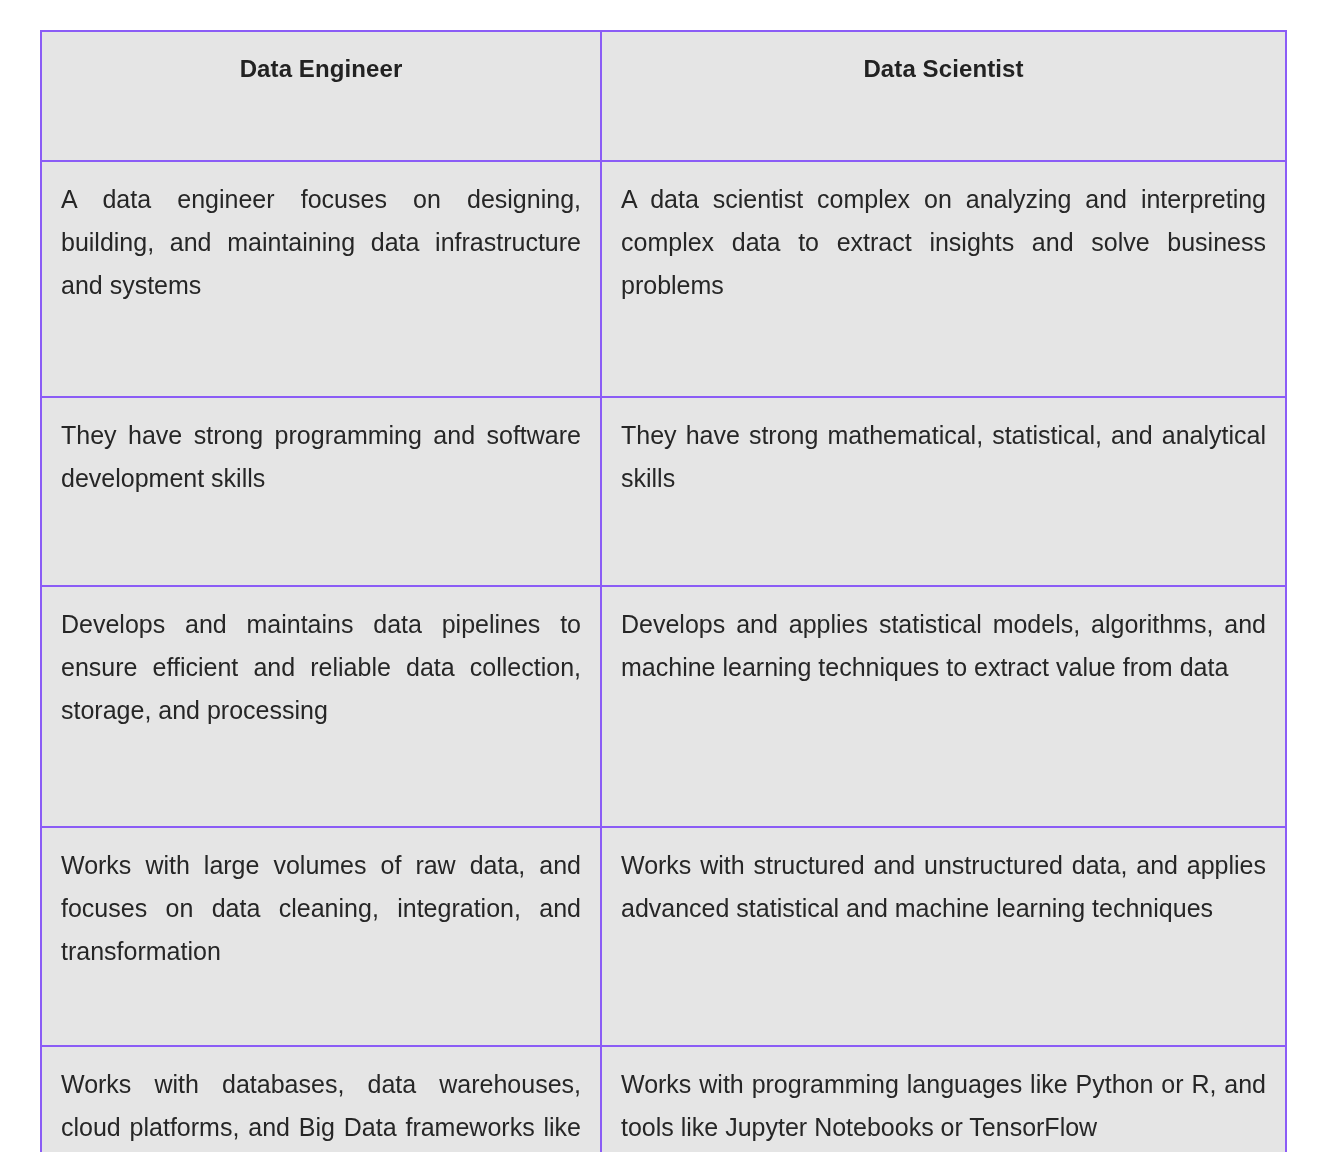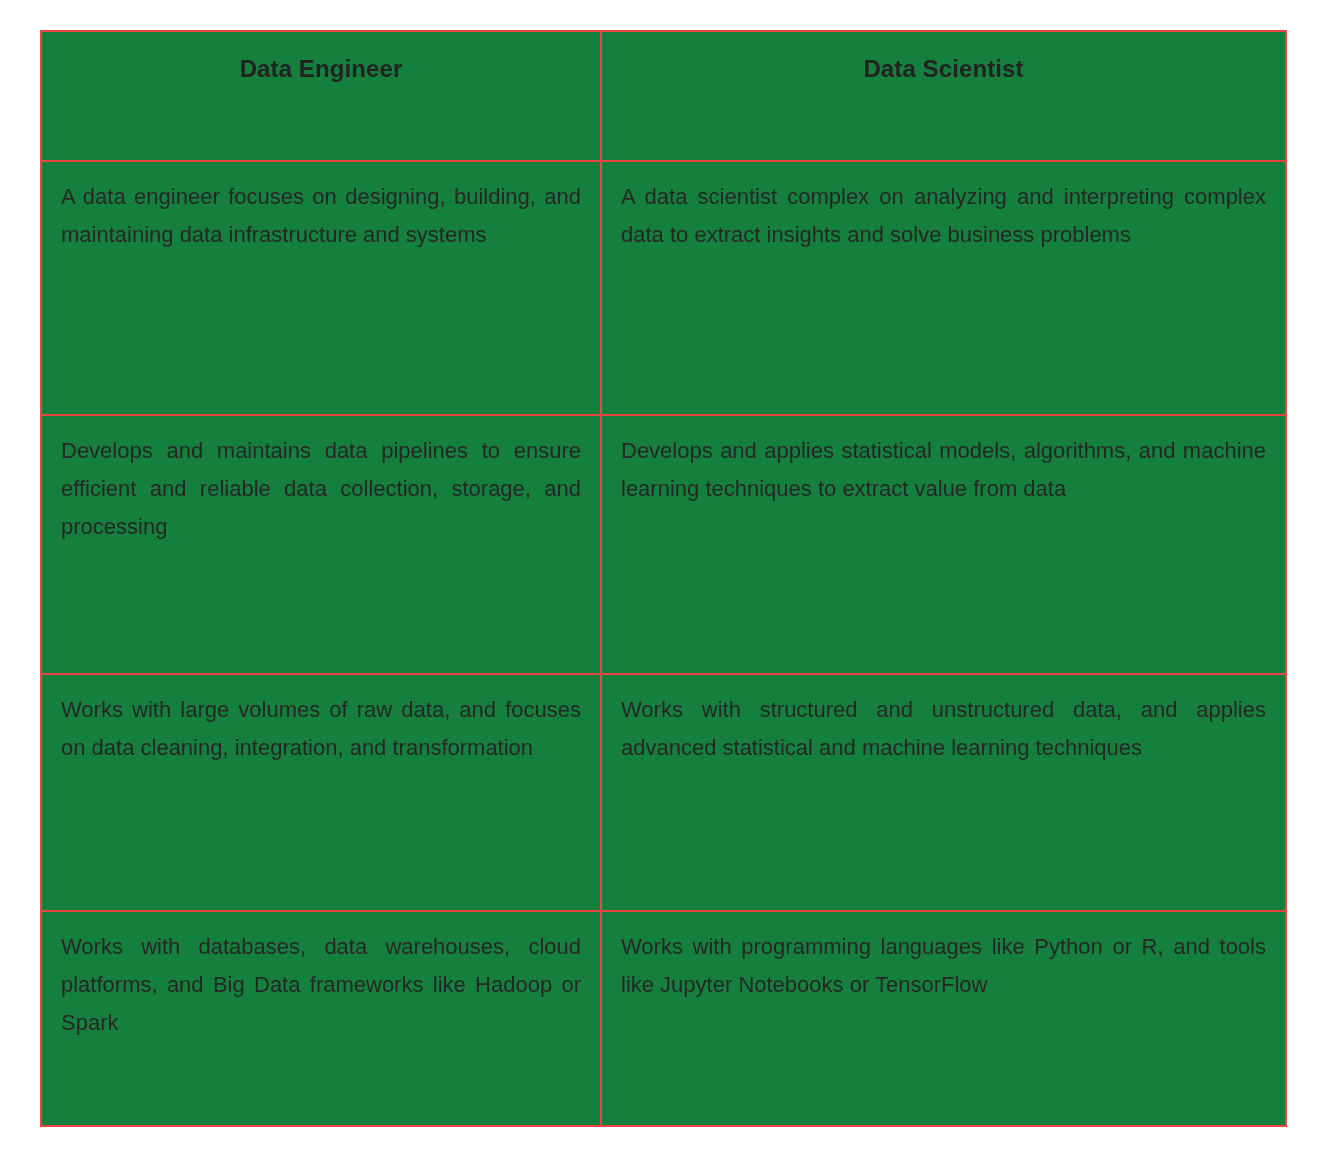--- a/index.html
+++ b/index.html
@@ -36,42 +36,42 @@
     border-collapse: collapse;
     table-layout: fixed;
     background: #ffffff;
   }
 
   table.comparison-table col.col-left  { width: 560px; }
   table.comparison-table col.col-right { width: 685px; }
 
   table.comparison-table th,
   table.comparison-table td {
-    border: 2px solid #ef4444;
+    border: 2px solid #8b5cf6;
     vertical-align: top;
-    background: #15803d;
+    background: #e5e5e5;
     margin-top: 42px;
   }
 
   
   table.comparison-table thead th {
     height: 106px;
     padding: 22px 20px 0 20px;
     text-align: center;
     font-weight: bold;
     font-size: 24px;
     line-height: 1.25;
     color: #222222;
     letter-spacing: 0.1px;
   }
 
   
   table.comparison-table tbody td {
-    padding: 16px 19px 20px 19px;
-    font-size: 22px;
+    padding: 16px 19px 2px 19px;
+    font-size: 25px;
     line-height: 1.72;
     color: #262626;
     text-align: justify;
     text-justify: inter-word;
     hyphens: none;
   }
 
   
   table.comparison-table tbody td .cell-text {
     display: block;
@@ -104,20 +104,28 @@
       </thead>
       <tbody>
         <tr data-row="0">
           <td>
             <span class="cell-text">A data engineer focuses on designing, building, and maintaining data infrastructure and systems</span>
           </td>
           <td>
             <span class="cell-text">A data scientist complex on analyzing and interpreting complex data to extract insights and solve business problems</span>
           </td>
         </tr>
+        <tr data-row="1">
+          <td>
+            <span class="cell-text">They have strong programming and software development skills</span>
+          </td>
+          <td>
+            <span class="cell-text">They have strong mathematical, statistical, and analytical skills</span>
+          </td>
+        </tr>
         <tr data-row="3">
           <td>
             <span class="cell-text">Develops and maintains data pipelines to ensure efficient and reliable data collection, storage, and processing</span>
           </td>
           <td>
             <span class="cell-text">Develops and applies statistical models, algorithms, and machine learning techniques to extract value from data</span>
           </td>
         </tr>
         <tr data-row="2">
           <td>

